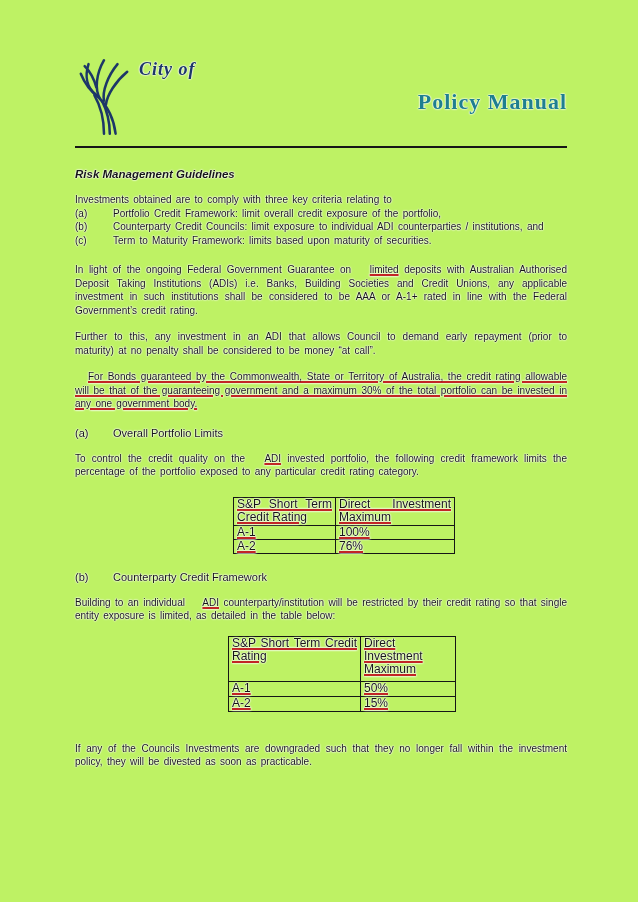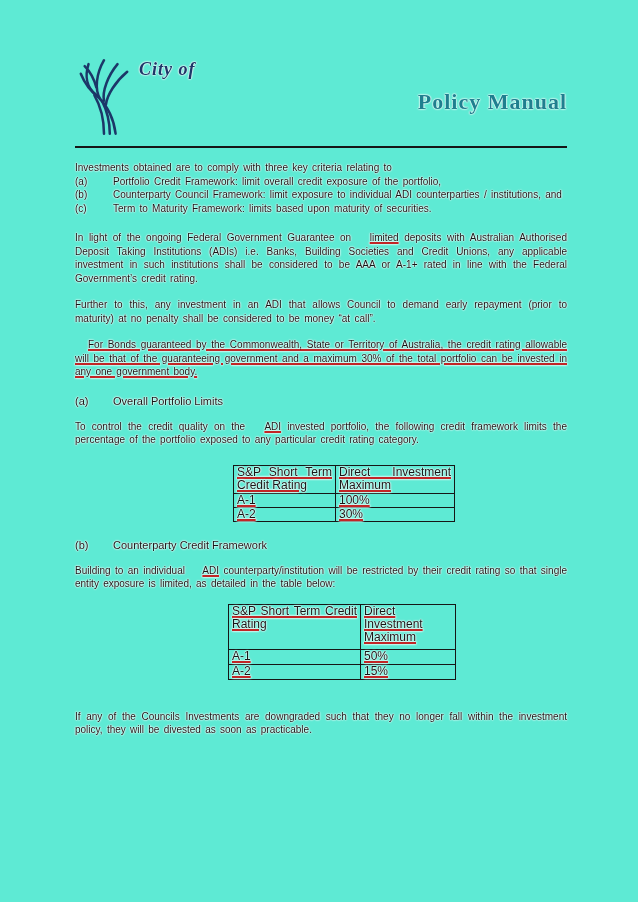--- a/index.html
+++ b/index.html
@@ -1,19 +1,19 @@
 <!DOCTYPE html>
 <html><head>
 <meta charset="utf-8">
 <style>
   html,body { margin:0; padding:0; }
   .page {
     position:relative;
     width:638px; height:902px;
-    background:#5eead4;
+    background:#bef264;
     overflow:hidden;
     font-family:"Liberation Sans", sans-serif;
     color:#161616;
   }
   .sheet {
     position:absolute; left:75px; top:0; width:492px;
     
     text-shadow: 0 0 2px #ffffff, 0 0 2px #ffffff, 0 0 1px #ffffff;
   }
   
@@ -98,31 +98,32 @@
         </span>
         <span class="logo-text">
           <div class="logo-cityof">City of</div>
         </span>
       </div>
       <div class="manual-title">Policy Manual</div>
     </div>
 
     <hr class="header-rule">
 
+    <div class="section-title">Risk Management Guidelines</div>
 
     <div class="para">Investments obtained are to comply with three key criteria relating to</div>
 
     <div>
       <div class="para tight flex-item">
         <span class="item-label">(a)</span>
         <span class="item-text">Portfolio Credit Framework: limit overall credit exposure of the portfolio,</span>
       </div>
       <div class="para tight flex-item">
         <span class="item-label">(b)</span>
-        <span class="item-text">Counterparty Council Framework: limit exposure to individual ADI counterparties / institutions, and</span>
+        <span class="item-text">Counterparty Credit Councils: limit exposure to individual ADI counterparties / institutions, and</span>
       </div>
       <div class="para tight flex-item">
         <span class="item-label">(c)</span>
         <span class="item-text">Term to Maturity Framework: limits based upon maturity of securities.</span>
       </div>
     </div>
 
     <div class="para" style="margin-top:16px"><span class="seg-plain">In light of the ongoing Federal Government Guarantee on </span><span class="seg-redline">limited</span><span class="seg-plain"> deposits with Australian Authorised Deposit Taking Institutions (ADIs) i.e. Banks, Building Societies and Credit Unions, any applicable investment in such institutions shall be considered to be AAA or A-1+ rated in line with the Federal Government’s credit rating.</span></div>
 
     <div class="para">Further to this, any investment in an ADI that allows Council to demand early repayment (prior to maturity) at no penalty shall be considered to be money “at call”.</div>
@@ -143,21 +144,21 @@
             <th>Direct Investment Maximum</th>
           </tr>
         </thead>
         <tbody>
           <tr>
             <td>A-1</td>
             <td>100%</td>
           </tr>
           <tr>
             <td>A-2</td>
-            <td>30%</td>
+            <td>76%</td>
           </tr>
         </tbody>
       </table>
 
     <div class="heading-line" style="margin-top:17px">
       <span class="item-label">(b)</span>
       <span>Counterparty Credit Framework</span>
     </div>
 
     <div class="para"><span class="seg-plain">Building to an individual </span><span class="seg-redline">ADI</span><span class="seg-plain"> counterparty/institution will be restricted by their credit rating so that single entity exposure is limited, as detailed in the table below:</span></div>

